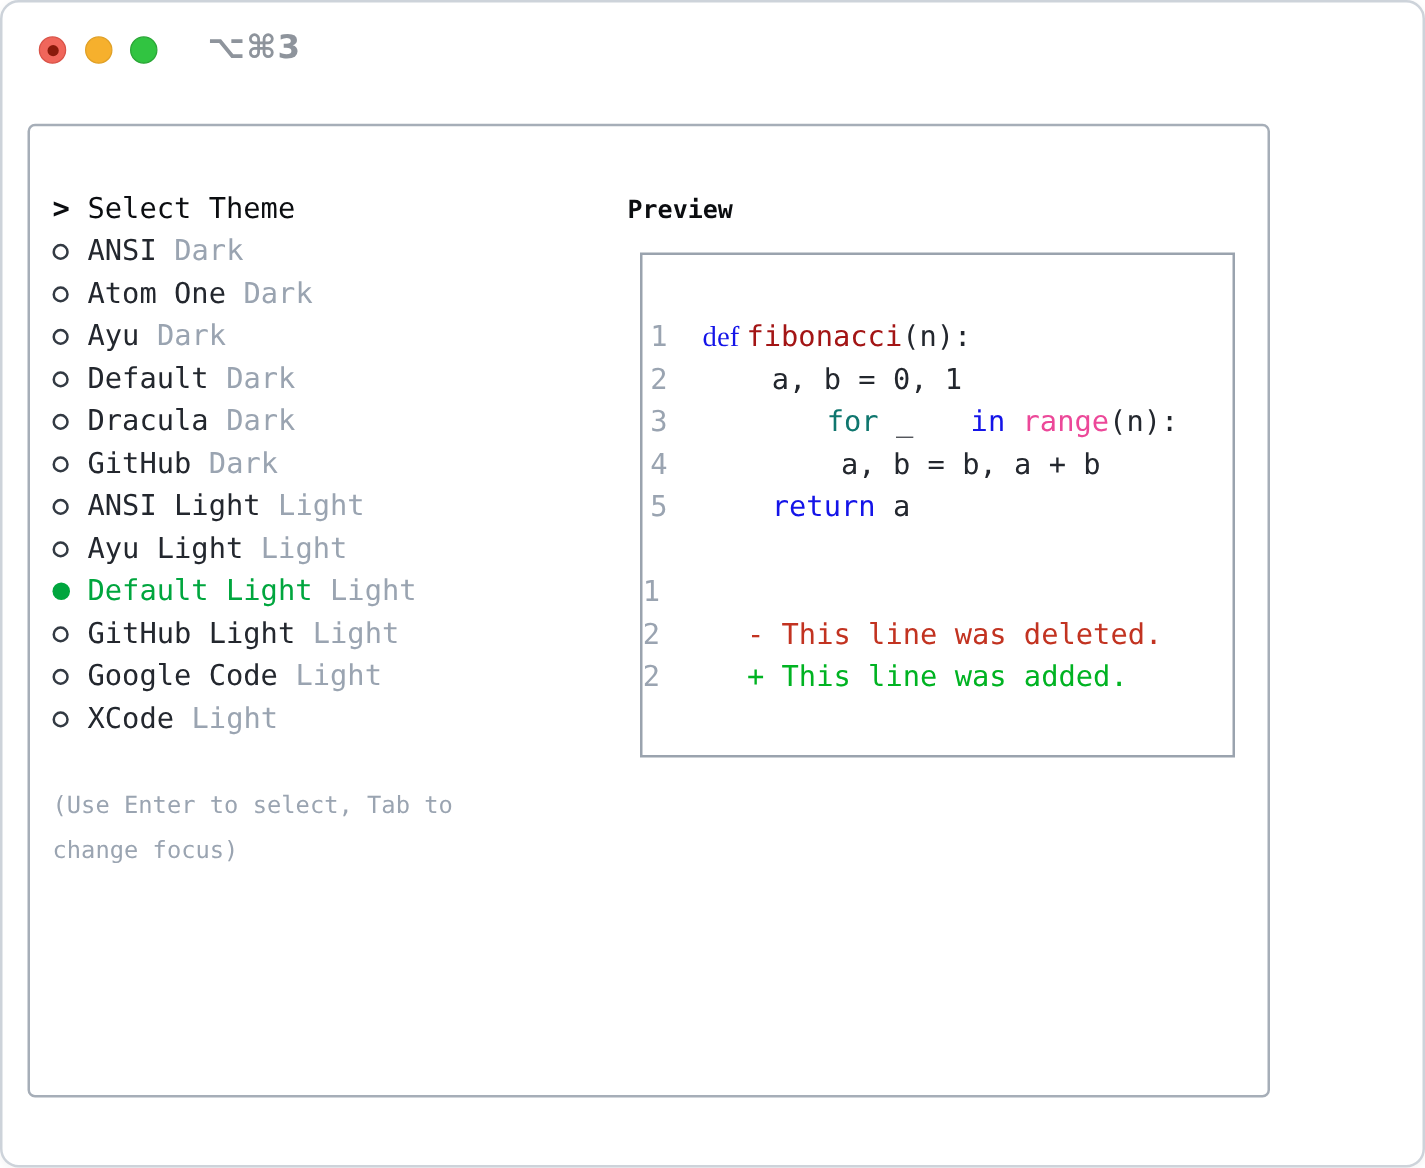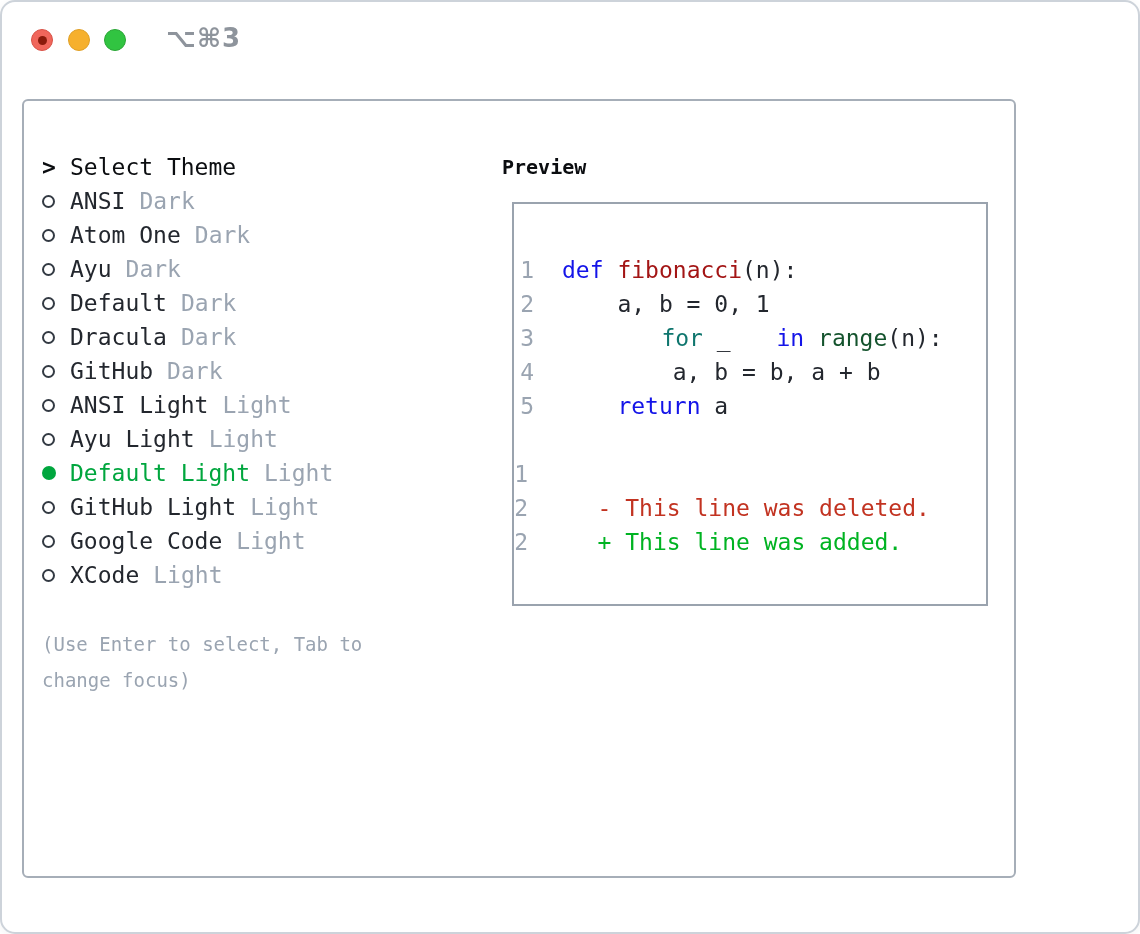--- a/index.html
+++ b/index.html
@@ -125,29 +125,29 @@
 
       <div class="help">(Use Enter to select, Tab to change focus)</div>
     </div>
 
     <div class="preview-heading">Preview</div>
 
     <div class="preview-box">
       <div class="code-block">
         <div class="cline">
           <span class="lnum">1</span>
-            <span class="ccode"><span style="color: rgb(20, 20, 232);">def </span><span style="color: rgb(163, 21, 21);">fibonacci</span><span>(n):</span></span>
+            <span class="ccode"><span style="color: rgb(20, 20, 232); font-family: Liberation Serif, serif;">def </span><span style="color: rgb(163, 21, 21);">fibonacci</span><span>(n):</span></span>
         </div>
         <div class="cline">
           <span class="lnum">2</span>
             <span class="ccode"><span>    a, b = 0, 1</span></span>
         </div>
         <div class="cline">
           <span class="lnum">3</span>
-            <span class="ccode"><span>    </span><span style="color: #0f766e; margin-left: 44px;">for</span><span> _ </span><span style="color: rgb(20, 20, 232); margin-left: 32px;">in</span><span> </span><span style="color: #14532d; margin-top: 24px;">range</span><span>(n):</span></span>
+            <span class="ccode"><span>    </span><span style="color: #0f766e; margin-left: 44px;">for</span><span> _ </span><span style="color: rgb(20, 20, 232); margin-left: 32px;">in</span><span> </span><span style="color: #ec4899; margin-top: 24px;">range</span><span>(n):</span></span>
         </div>
         <div class="cline">
           <span class="lnum">4</span>
             <span class="ccode"><span>        a, b = b, a + b</span></span>
         </div>
         <div class="cline">
           <span class="lnum">5</span>
             <span class="ccode"><span>    </span><span style="color: rgb(20, 20, 232);">return</span><span> a</span></span>
         </div>
       </div>

